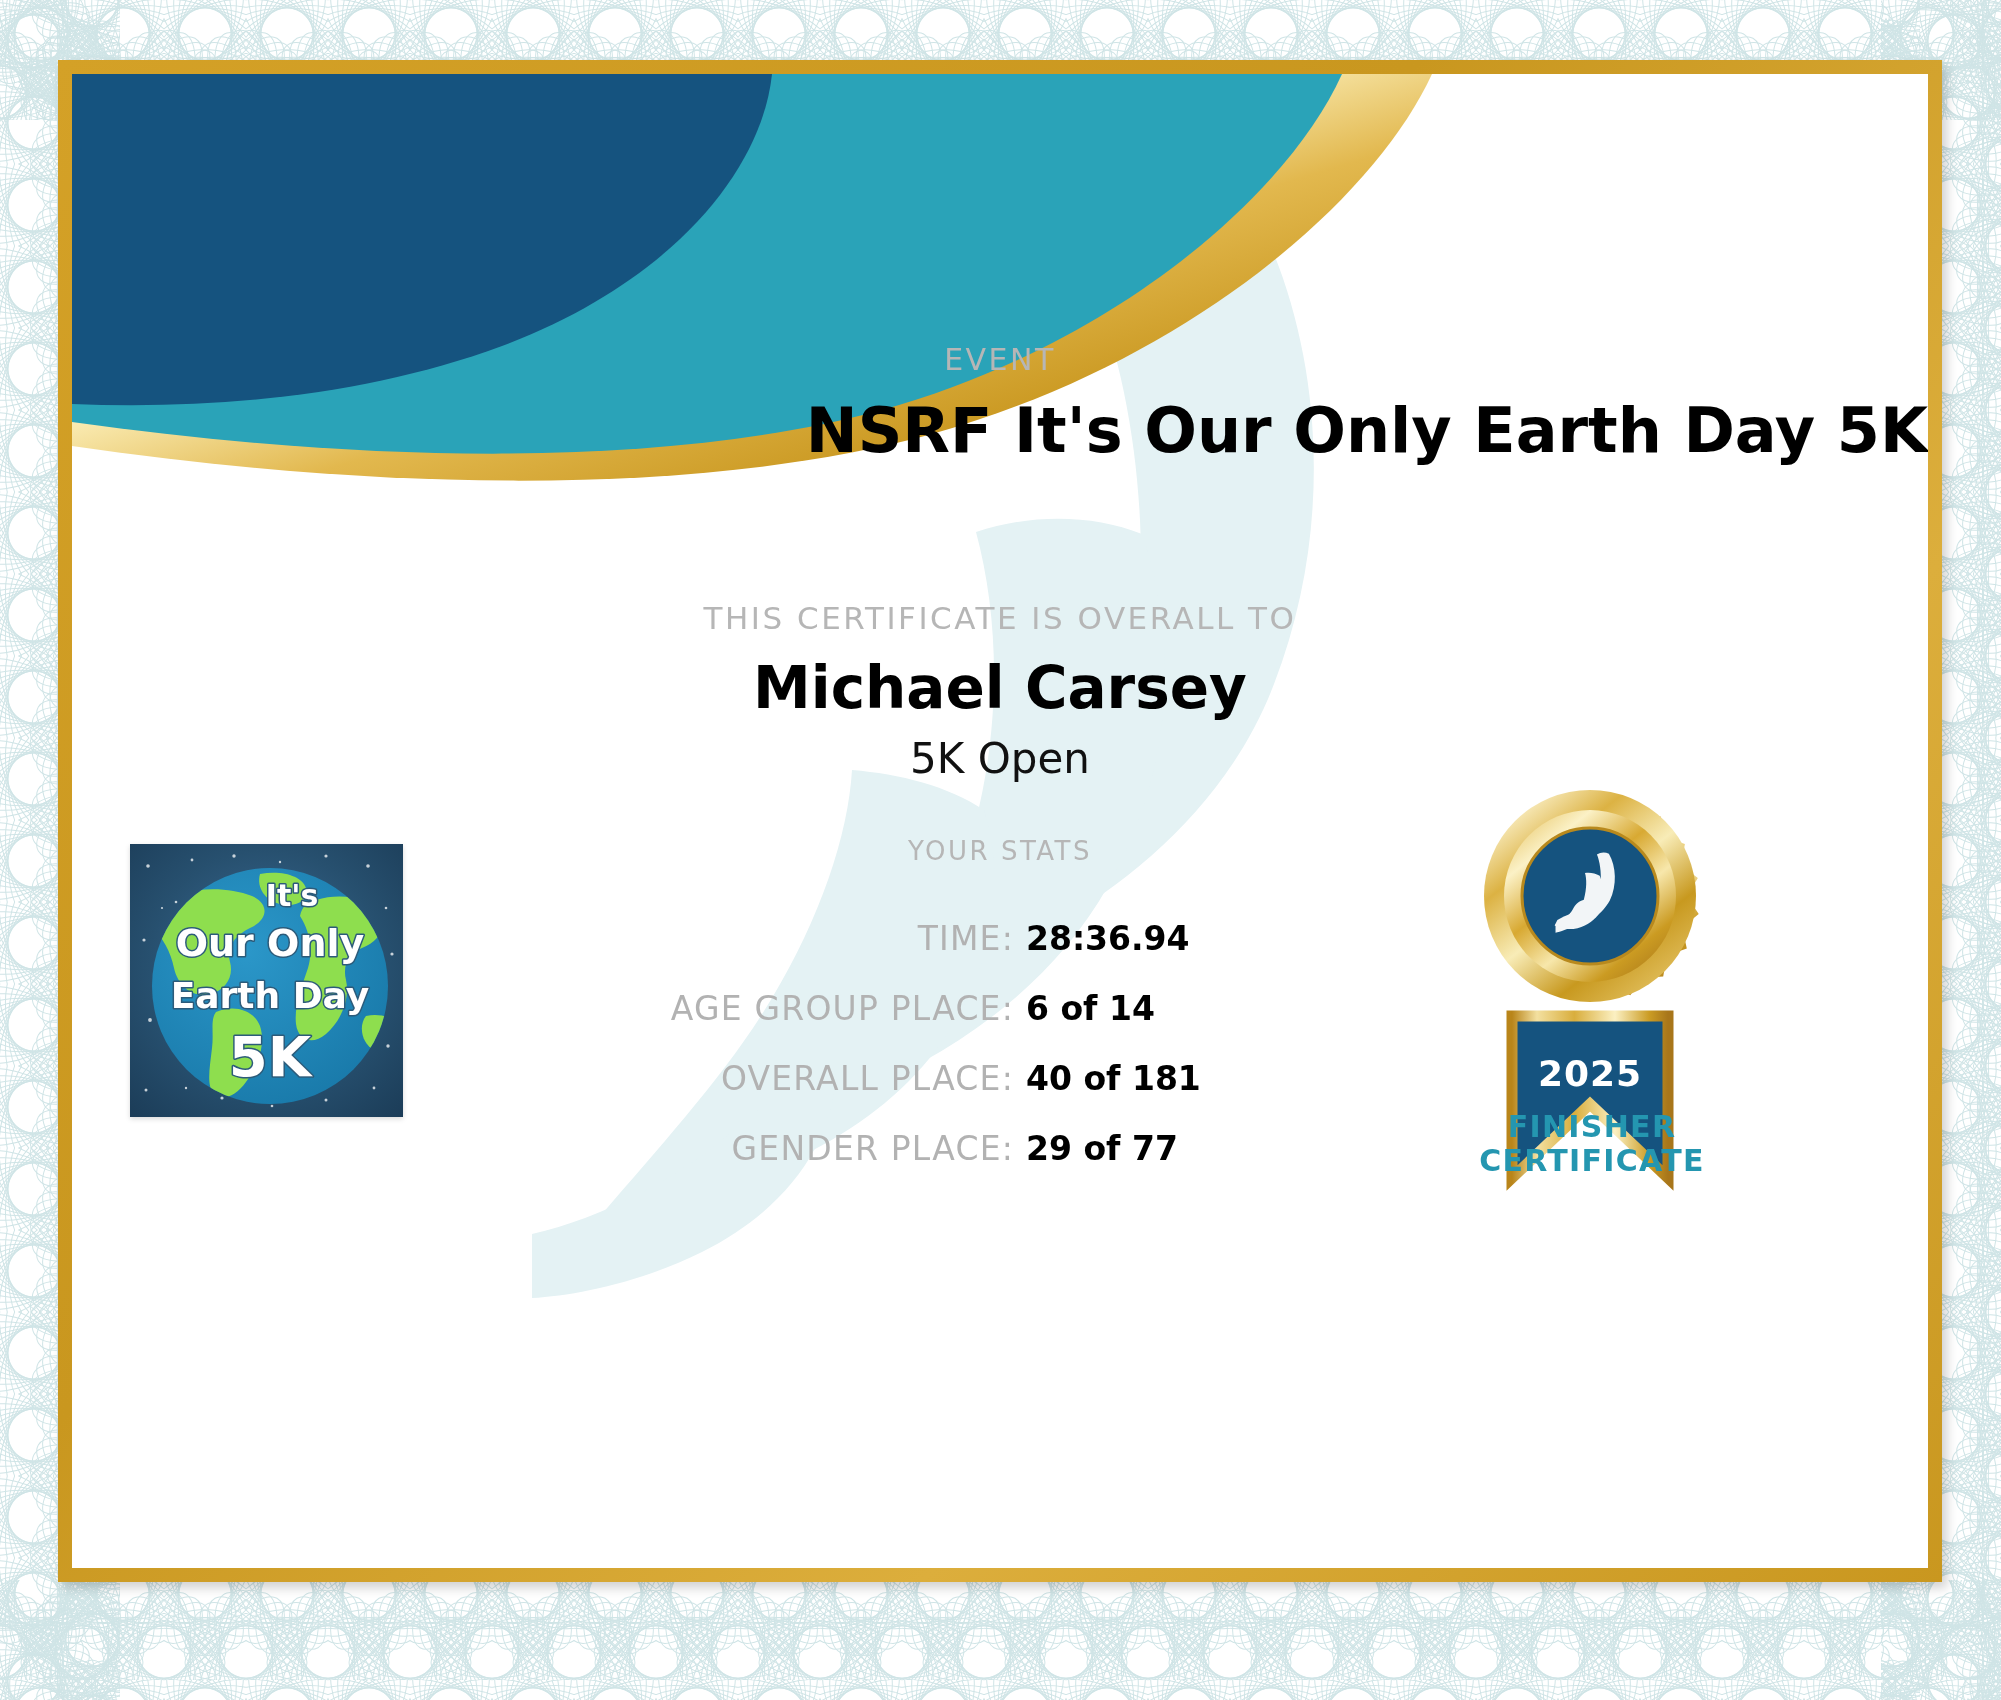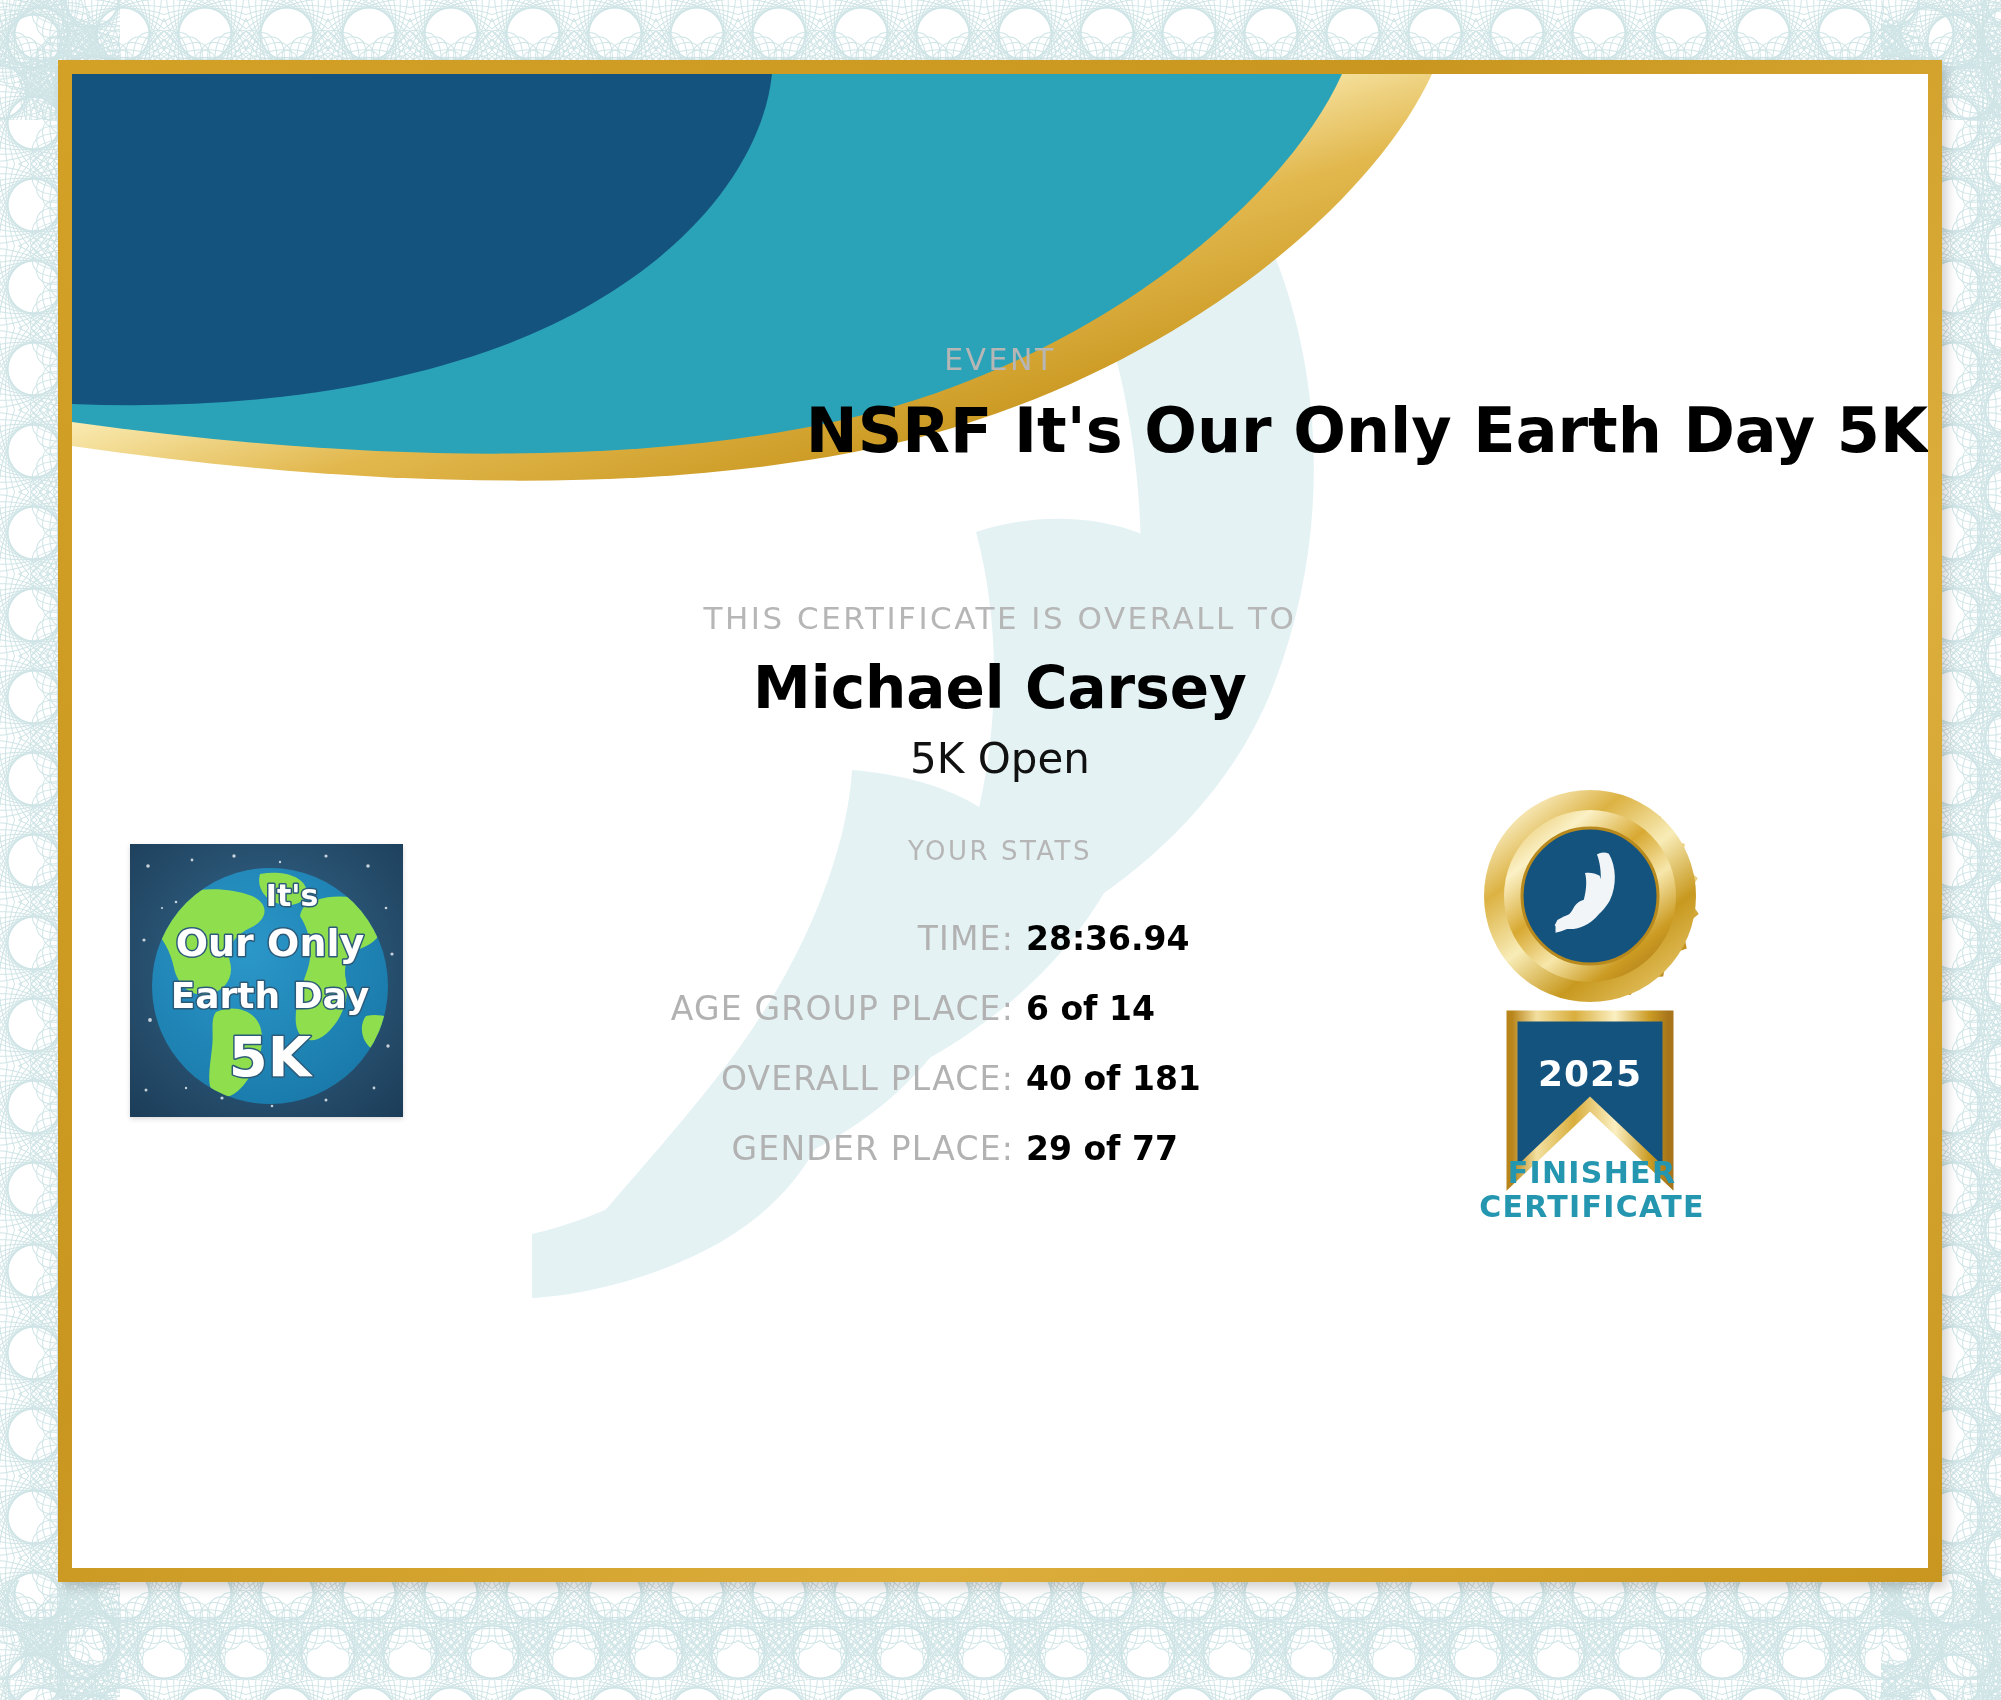--- a/index.html
+++ b/index.html
@@ -216,21 +216,21 @@
     position: absolute;
     left: 1368px;
     top: 712px;
     width: 300px;
     height: 420px;
     z-index: 6;
   }
   #finisher-caption {
     position: absolute;
     left: 1340px;
-    top: 1082px;
+    top: 1036px;
     width: 360px;
     text-align: center;
     color: #2496b0;
     font-family: "DejaVu Sans", sans-serif;
     font-size: 30px;
     font-weight: 700;
     letter-spacing: 1.3px;
     line-height: 1.12;
     z-index: 6;
   }

